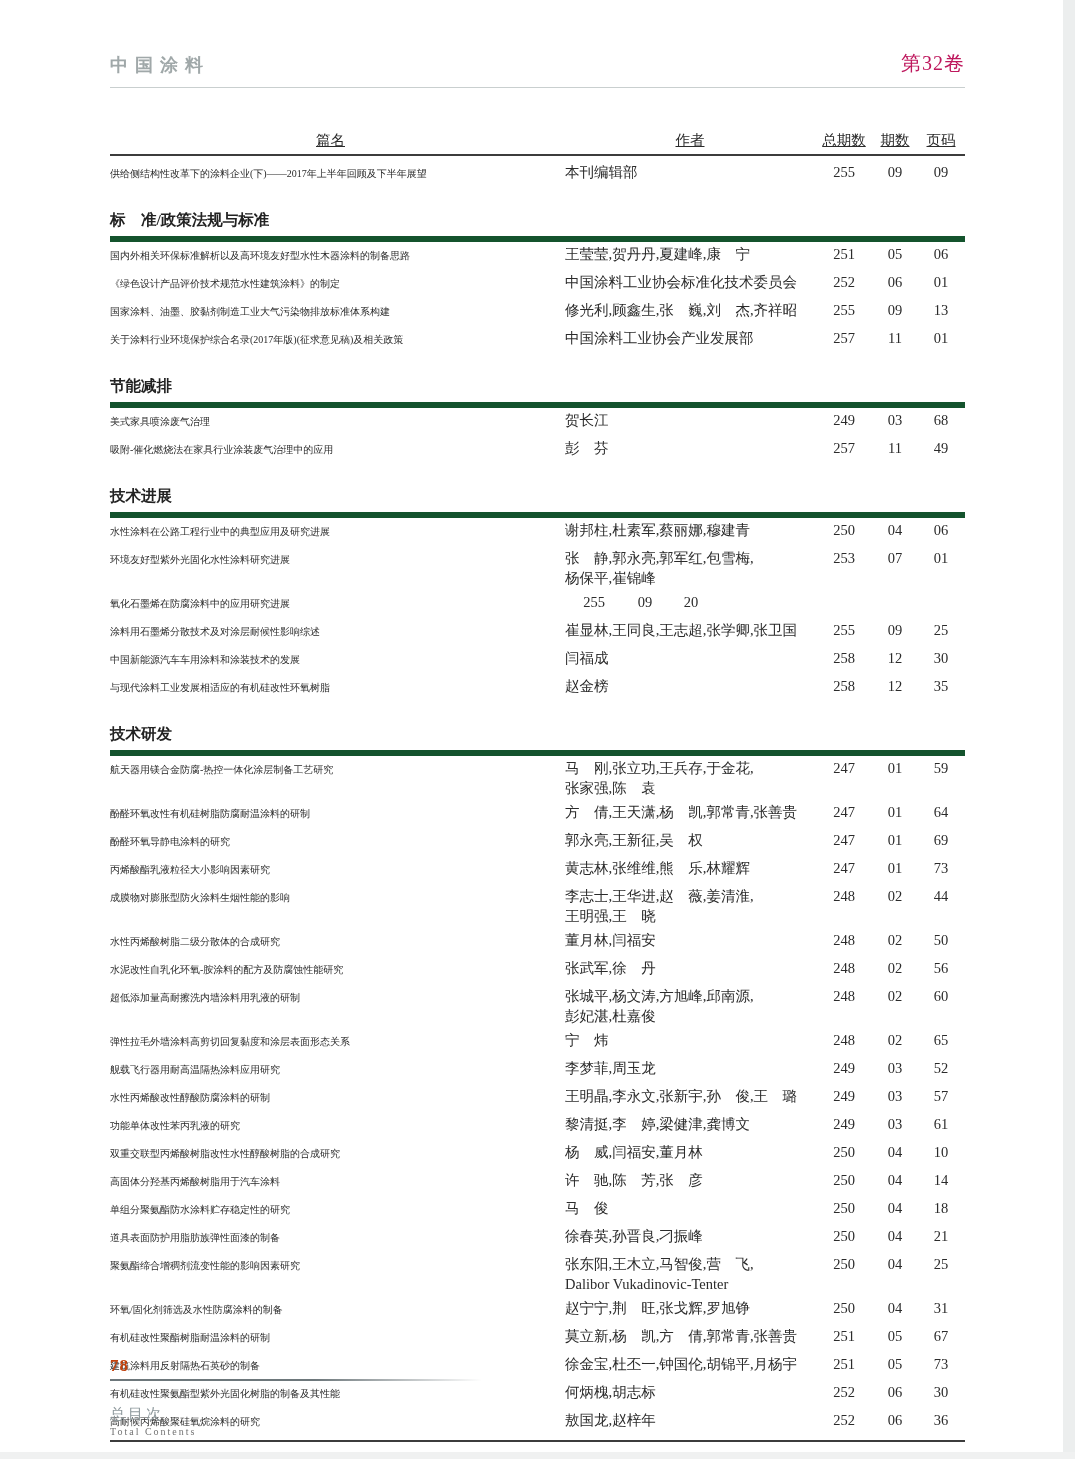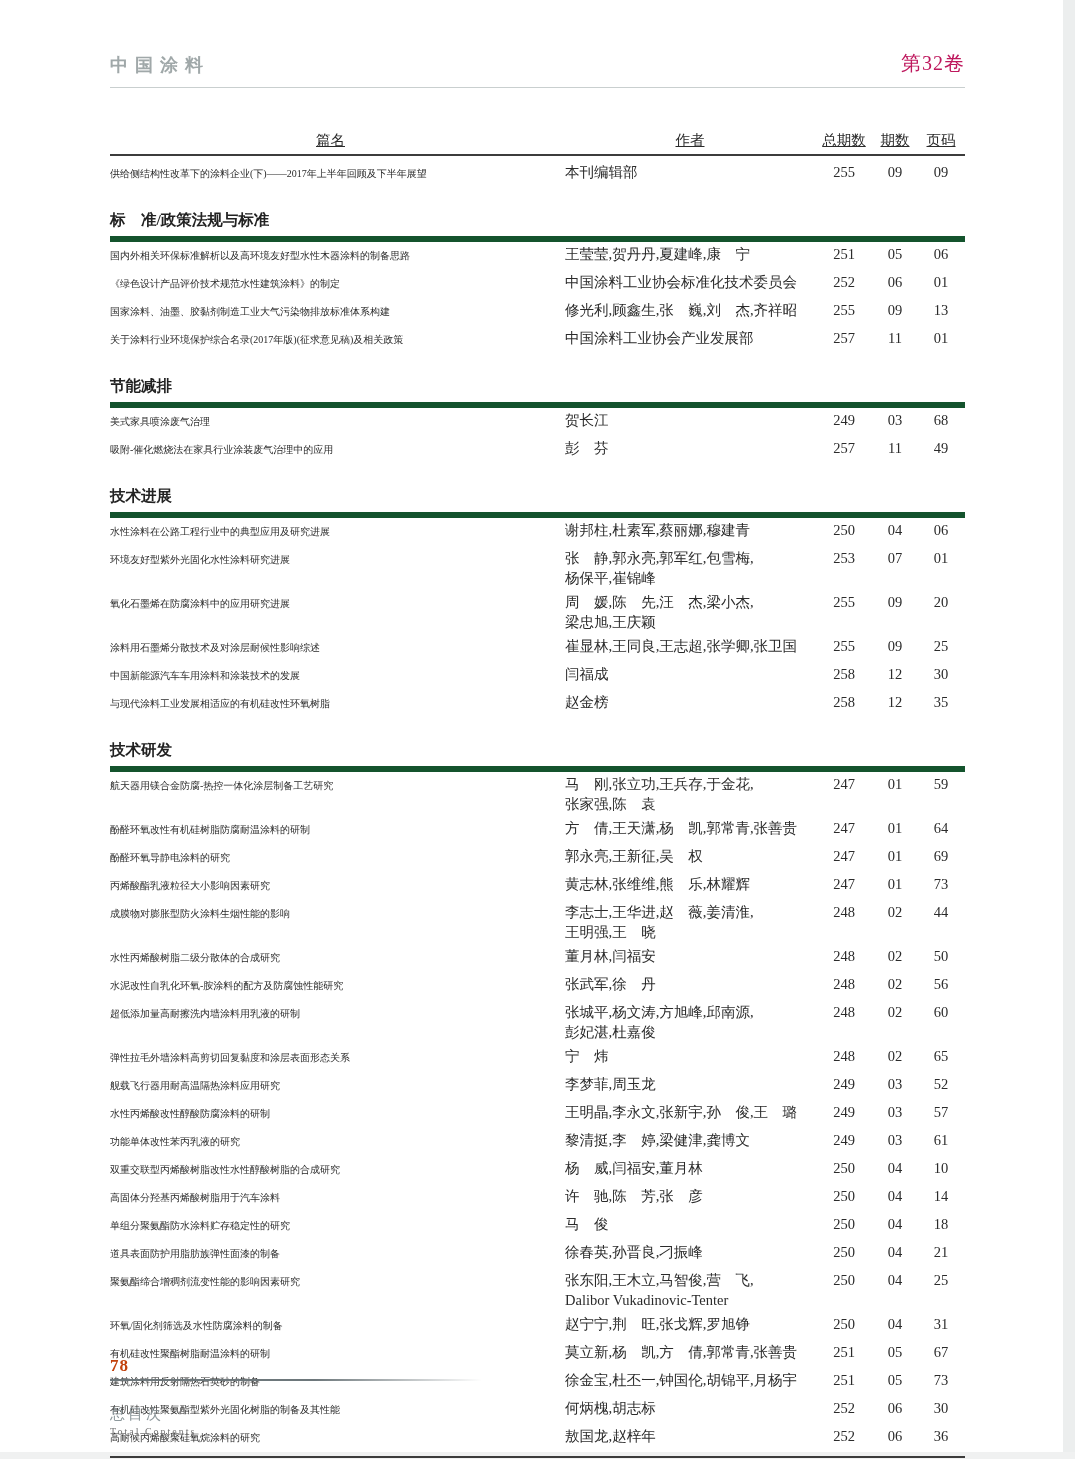--- a/index.html
+++ b/index.html
@@ -150,24 +150,20 @@
         <div class="c-authors">
           <div class="line">张　静,郭永亮,郭军红,包雪梅,</div>
           <div class="line">杨保平,崔锦峰</div>
         </div>
         <div class="c-num c-n1">253</div>
         <div class="c-num c-n2">07</div>
         <div class="c-num c-n3">01</div>
       </div>
       <div class="row">
         <div class="c-title">氧化石墨烯在防腐涂料中的应用研究进展</div>
-        <div class="c-authors">
-          <div class="line">周　媛,陈　先,汪　杰,梁小杰,</div>
-          <div class="line">梁忠旭,王庆颖</div>
-        </div>
         <div class="c-num c-n1">255</div>
         <div class="c-num c-n2">09</div>
         <div class="c-num c-n3">20</div>
       </div>
       <div class="row">
         <div class="c-title">涂料用石墨烯分散技术及对涂层耐候性影响综述</div>
         <div class="c-authors">
           <div class="line">崔显林,王同良,王志超,张学卿,张卫国</div>
         </div>
         <div class="c-num c-n1">255</div>

